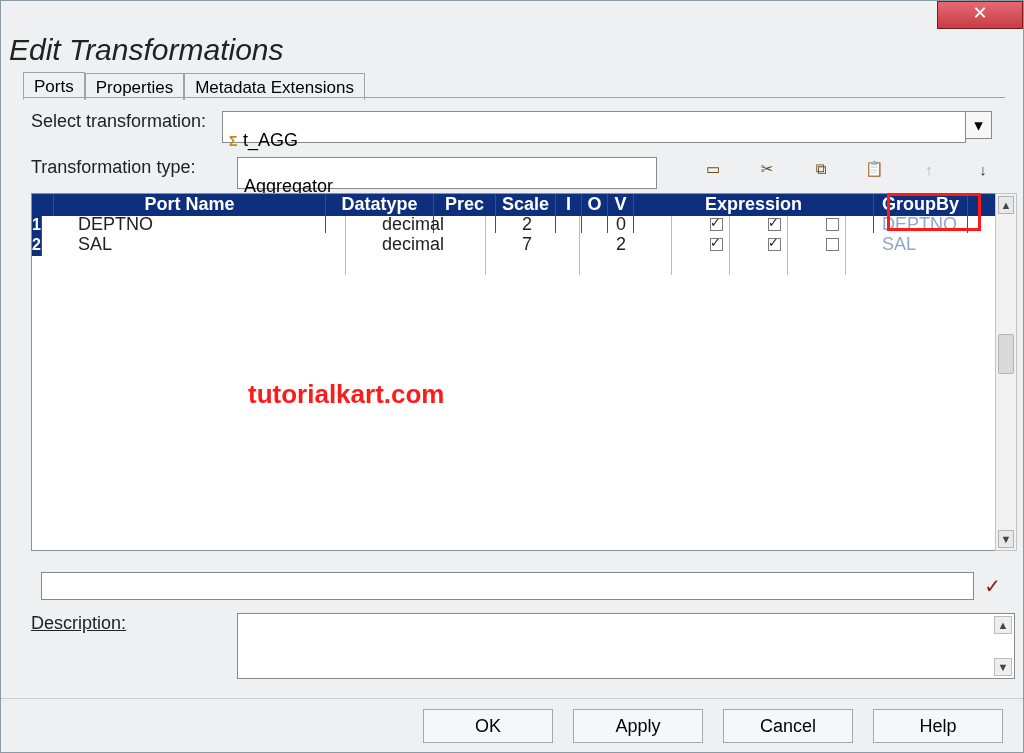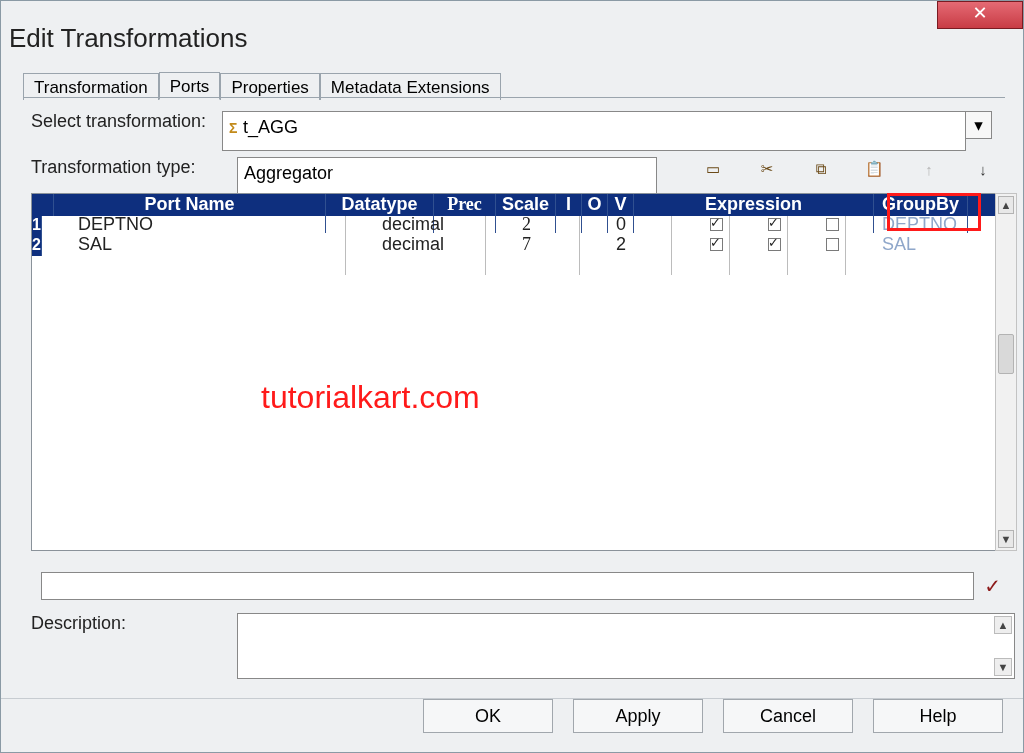--- a/index.html
+++ b/index.html
@@ -25,23 +25,24 @@
     background: linear-gradient(#e56a74,#c83c45);
     border: 1px solid #7a1b22;
     text-align: center;
     line-height: 22px;
     color: #fff;
     font-size: 18px;
     font-family: "Segoe UI", Arial, sans-serif;
   }
   .title {
     position: absolute;
-    left: 8px; top: 22px;
-    font-size: 26px;
+    left: 8px; top: 32px;
+    font-size: 30px;
     color: #222;
+    font-style: italic;
   }
   .tabs {
     position: absolute;
     left: 22px; top: 68px;
     height: 30px;
     display: flex;
     align-items: flex-end;
   }
   .tab {
     border: 1px solid #9aa4ad;
@@ -68,26 +69,26 @@
     left: 30px;
     display: flex;
     align-items: flex-start;
     gap: 10px;
   }
   .label {
     font-size: 18px;
     color: #222;
   }
   .select-trans-in {
-    height: 40px;
+    height: 32px;
     border: 1px solid #888;
     background: #fff;
     font-size: 18px;
-    padding: 4px 6px;
-    line-height: 22px;
+    padding: 12px 6px;
+    line-height: 32px;
   }
   .dropdown-arrow {
     border: 1px solid #888;
     border-left: none;
     width: 26px; height: 28px;
     background: #f7f7f7;
     display: flex;
     align-items: center;
     justify-content: center;
   }
@@ -124,21 +125,21 @@
     padding: 0 4px;
     white-space: nowrap;
     overflow: hidden;
     height: 39px;
     line-height: 20px;
   }
   .gh { text-align: center; }
   .gh-rownum { width: 22px; background:#0e2f7e; border-right:1px solid #305090;}
   .c-port   { flex: 0 0 272px; }
   .c-dtype  { flex: 0 0 108px; }
-  .c-prec   { flex: 0 0 62px; font-family: Liberation Serif, serif; }
+  .c-prec   { flex: 0 0 62px; }
   .c-scale  { flex: 0 0 60px; }
   .c-i      { flex: 0 0 26px; }
   .c-o      { flex: 0 0 26px; }
   .c-v      { flex: 0 0 26px; }
   .c-expr   { flex: 0 0 240px; }
   .c-group  { flex: 0 0 94px; text-align: center; }
   .grid-row {
     display: flex;
     font-size: 18px;
     color: #222;
@@ -189,23 +190,24 @@
     border-radius: 2px;
   }
   .scroll-arrow {
     position:absolute; left:2px; width:16px; height:18px;
     background:#e8e8e8; border:1px solid #b3b3b3;
     display:flex;align-items:center;justify-content:center;
     font-size:11px; color:#444;
   }
   .watermark {
     position: absolute;
-    left: 260px; top: 378px;
-    font-size: 32px;
+    left: 247px; top: 378px;
+    font-size: 26px;
     color: #ff1a1a;
+    font-weight: bold;
   }
   .defval-row {
     position: absolute;
     left: 30px; top: 570px;
     width: 970px; height: 30px;
     display: flex; align-items: center;
   }
   .defval-input {
     flex: 1;
     height: 28px;
@@ -241,20 +243,21 @@
   .desc-scroll-up { top:2px; }
   .desc-scroll-down { bottom:2px; }
   .button-row {
     position: absolute;
     left: 0; right: 0; bottom: 0;
     height: 54px;
     border-top: 1px solid #c7ccd1;
     background: #eef0f2;
     display: flex;
     justify-content: flex-end;
+    align-items: center;
     gap: 20px;
     padding-right: 20px;
   }
   .dlg-btn {
     width: 130px; height: 34px;
     border: 1px solid #a1a7ad;
     background: #f6f7f8;
     font-size: 18px;
     text-align: center;
     line-height: 32px;
@@ -270,21 +273,20 @@
 
 <div class="dialog">
 
   <div class="close-box">
     <span>✕</span>
   </div>
 
   <div class="title">Edit Transformations</div>
 
   <div class="tabs">
-    <div class="tab">Transformation</div>
     <div class="tab active">Ports</div>
     <div class="tab">Properties</div>
     <div class="tab">Metadata Extensions</div>
   </div>
   <div class="tabline"></div>
 
   <div class="row" style="top:110px;">
     <span class="label">Select transformation:</span>
     <div style="display:flex; margin-left:6px; width:770px;">
       <div class="select-trans-in" style="flex:1;">
@@ -360,21 +362,21 @@
   </div>
 
   <div class="watermark">tutorialkart.com</div>
 
   <div class="defval-row">
     <div class="defval-input"></div>
     <span class="defval-check">✓</span>
   </div>
 
   <div class="desc-row">
-    <span class="label" style="width:196px;">Description:</span>
+    <span class="label" style="width:196px;text-decoration:underline;">Description:</span>
     <div class="desc-area">
       <div class="desc-scroll-up">▲</div>
       <div class="desc-scroll-down">▼</div>
     </div>
   </div>
 
   <div class="button-row">
     <div class="dlg-btn">OK</div>
     <div class="dlg-btn">Apply</div>
     <div class="dlg-btn">Cancel</div>

